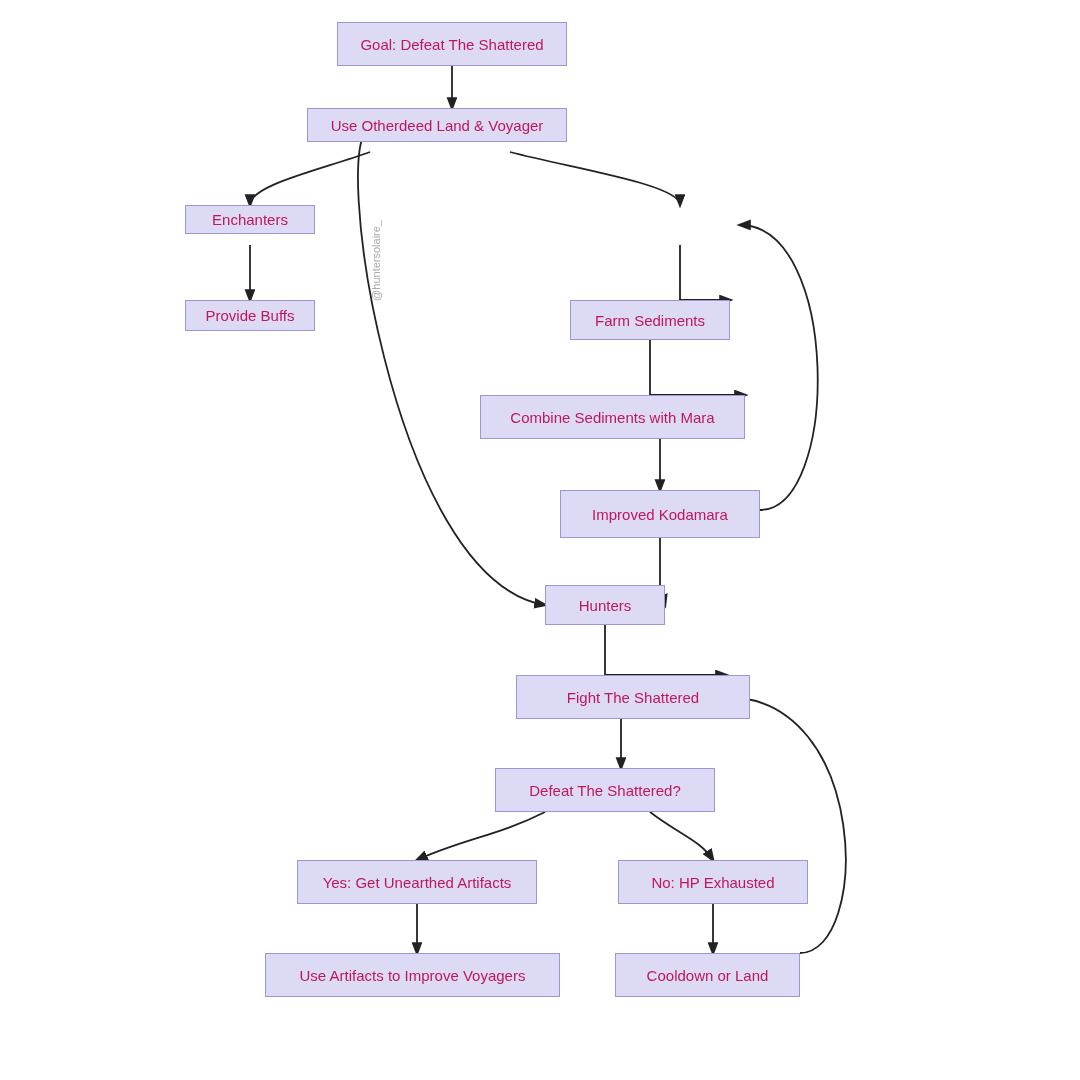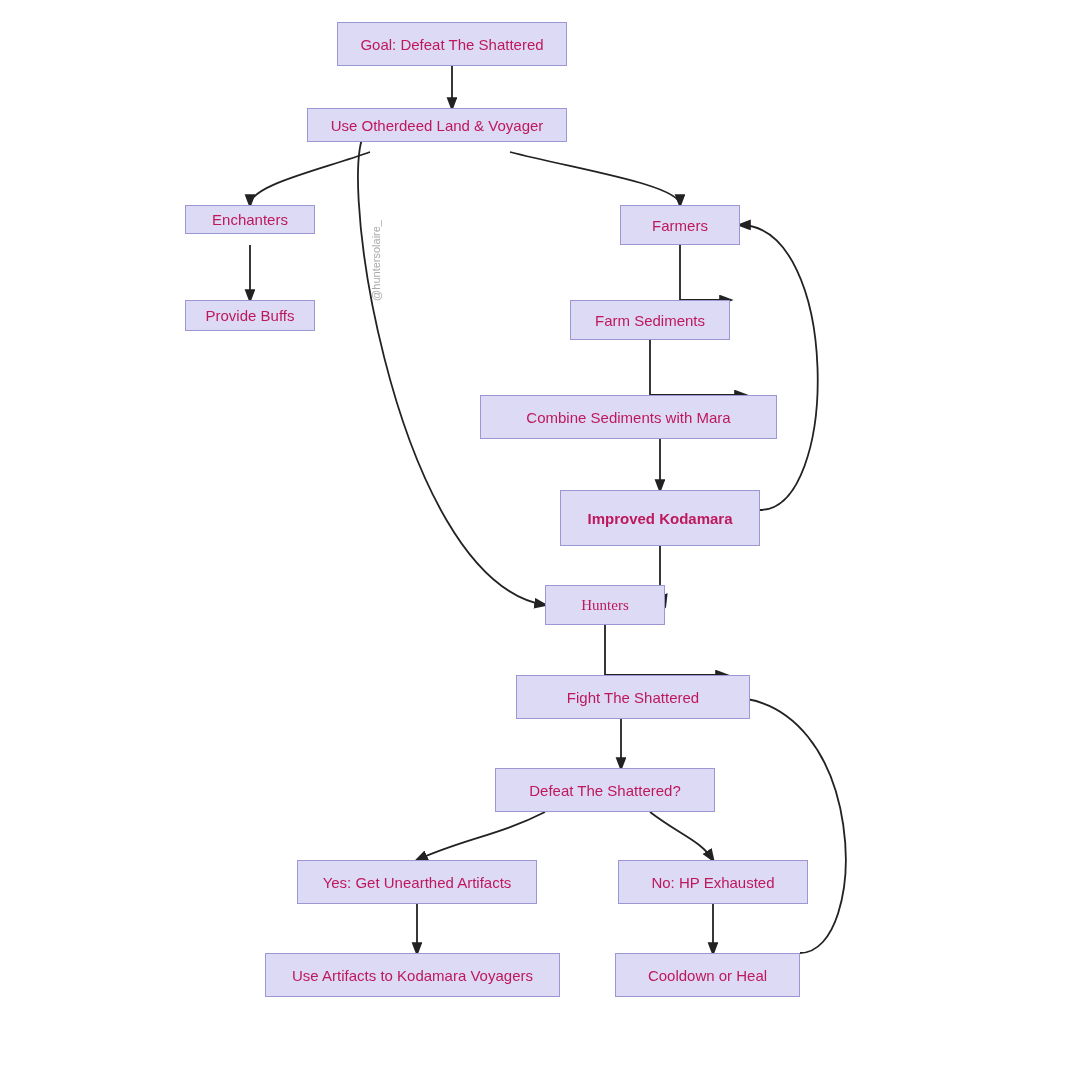--- a/index.html
+++ b/index.html
@@ -105,37 +105,36 @@
   </svg>
 
   <div class="node" style="left:337px; top:22px; width:230px; height:44px;">Goal: Defeat The Shattered</div>
 
   <div class="node" style="left:307px; top:108px; width:260px; height:34px;">Use Otherdeed Land &amp; Voyager</div>
 
   <div class="node" style="left:185px; top:205px; width:130px; height:29px;">Enchanters</div>
 
   <div class="node" style="left:185px; top:300px; width:130px; height:31px;">Provide Buffs</div>
 
-  <div class="node" style="left:620px; top:205px; width:120px; height:40px;">Farmers</div>
 
   <div class="node" style="left:570px; top:300px; width:160px; height:40px;">Farm Sediments</div>
 
-  <div class="node" style="left:480px; top:395px; width:297px; height:44px;">Combine Sediments with Mara</div>
+  <div class="node" style="left:480px; top:395px; width:265px; height:44px;">Combine Sediments with Mara</div>
 
-  <div class="node" style="left:560px; top:490px; width:200px; height:56px;font-weight:bold;">Improved Kodamara</div>
+  <div class="node" style="left:560px; top:490px; width:200px; height:48px;">Improved Kodamara</div>
 
-  <div class="node" style="left:545px; top:585px; width:120px; height:40px;font-family:Liberation Serif, serif;">Hunters</div>
+  <div class="node" style="left:545px; top:585px; width:120px; height:40px;">Hunters</div>
 
   <div class="node" style="left:516px; top:675px; width:234px; height:44px;">Fight The Shattered</div>
 
   <div class="node" style="left:487px; top:768px; width:220px; height:44px;margin-left:8px;">Defeat The Shattered?</div>
 
   <div class="node" style="left:297px; top:860px; width:240px; height:44px;">Yes: Get Unearthed Artifacts</div>
 
   <div class="node" style="left:618px; top:860px; width:190px; height:44px;">No: HP Exhausted</div>
 
-  <div class="node" style="left:265px; top:953px; width:295px; height:44px;">Use Artifacts to Kodamara Voyagers</div>
+  <div class="node" style="left:265px; top:953px; width:295px; height:44px;">Use Artifacts to Improve Voyagers</div>
 
-  <div class="node" style="left:615px; top:953px; width:185px; height:44px;">Cooldown or Heal</div>
+  <div class="node" style="left:615px; top:953px; width:185px; height:44px;">Cooldown or Land</div>
 
   <div class="watermark">@huntersolaire_</div>
 
 </div>
 
 </body></html>

